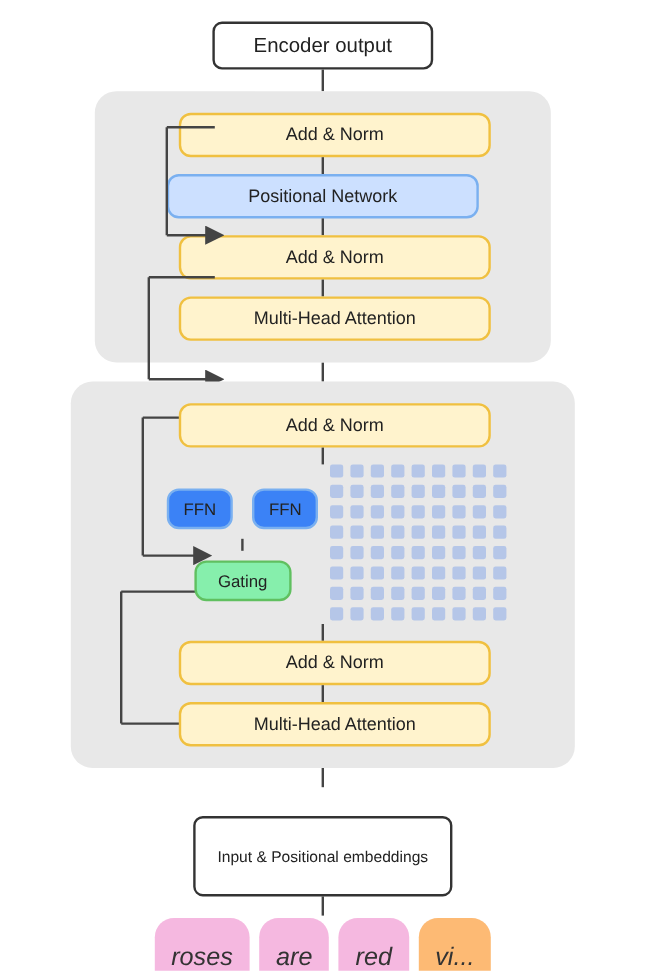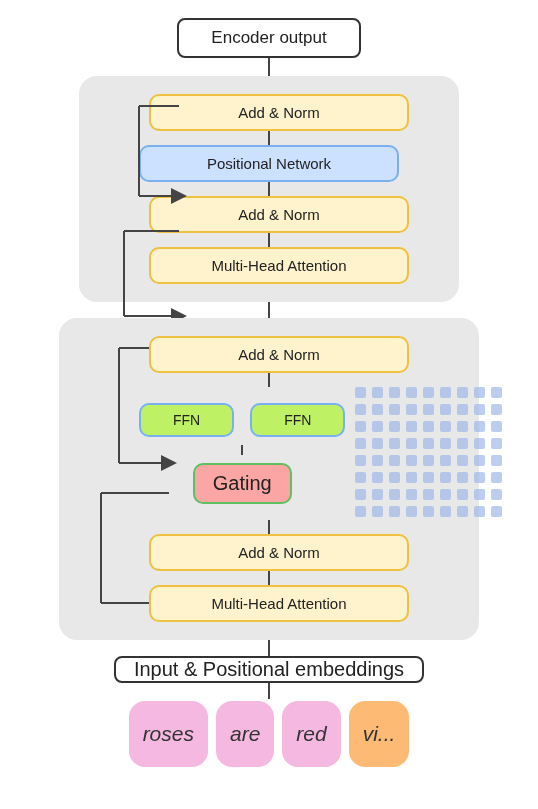--- a/index.html
+++ b/index.html
@@ -68,45 +68,46 @@
       background: #cce0ff;
       border: 2px solid #7ab0f0;
       border-radius: 10px;
       padding: 8px 0;
       width: 260px;
       text-align: center;
       font-size: 15px;
       color: #222;
     }
     .box-small-blue {
-      background: #bef264;
+      background: #3b82f6;
       border: 2px solid #7ab0f0;
       border-radius: 10px;
-      padding: 7px 32px;
+      padding: 7px 12px;
       text-align: center;
       font-size: 14px;
       color: #222;
     }
     .box-small-green {
-      background: #fca5a5;
+      background: #86efac;
       border: 2px solid #60c060;
       border-radius: 10px;
       padding: 7px 18px;
       text-align: center;
-      font-size: 20px;
+      font-size: 14px;
       color: #222;
     }
     .box-input {
       border: 2px solid #333;
       border-radius: 8px;
       background: #fff;
-      padding: 0 18px;
-      font-size: 20px;
+      padding: 24px 18px;
+      font-size: 13px;
       color: #222;
       white-space: nowrap;
+      margin-top: 24px;
     }
 
     
     .tokens {
       display: flex;
       gap: 8px;
       margin-top: 2px;
     }
     .token {
       border-radius: 16px;

